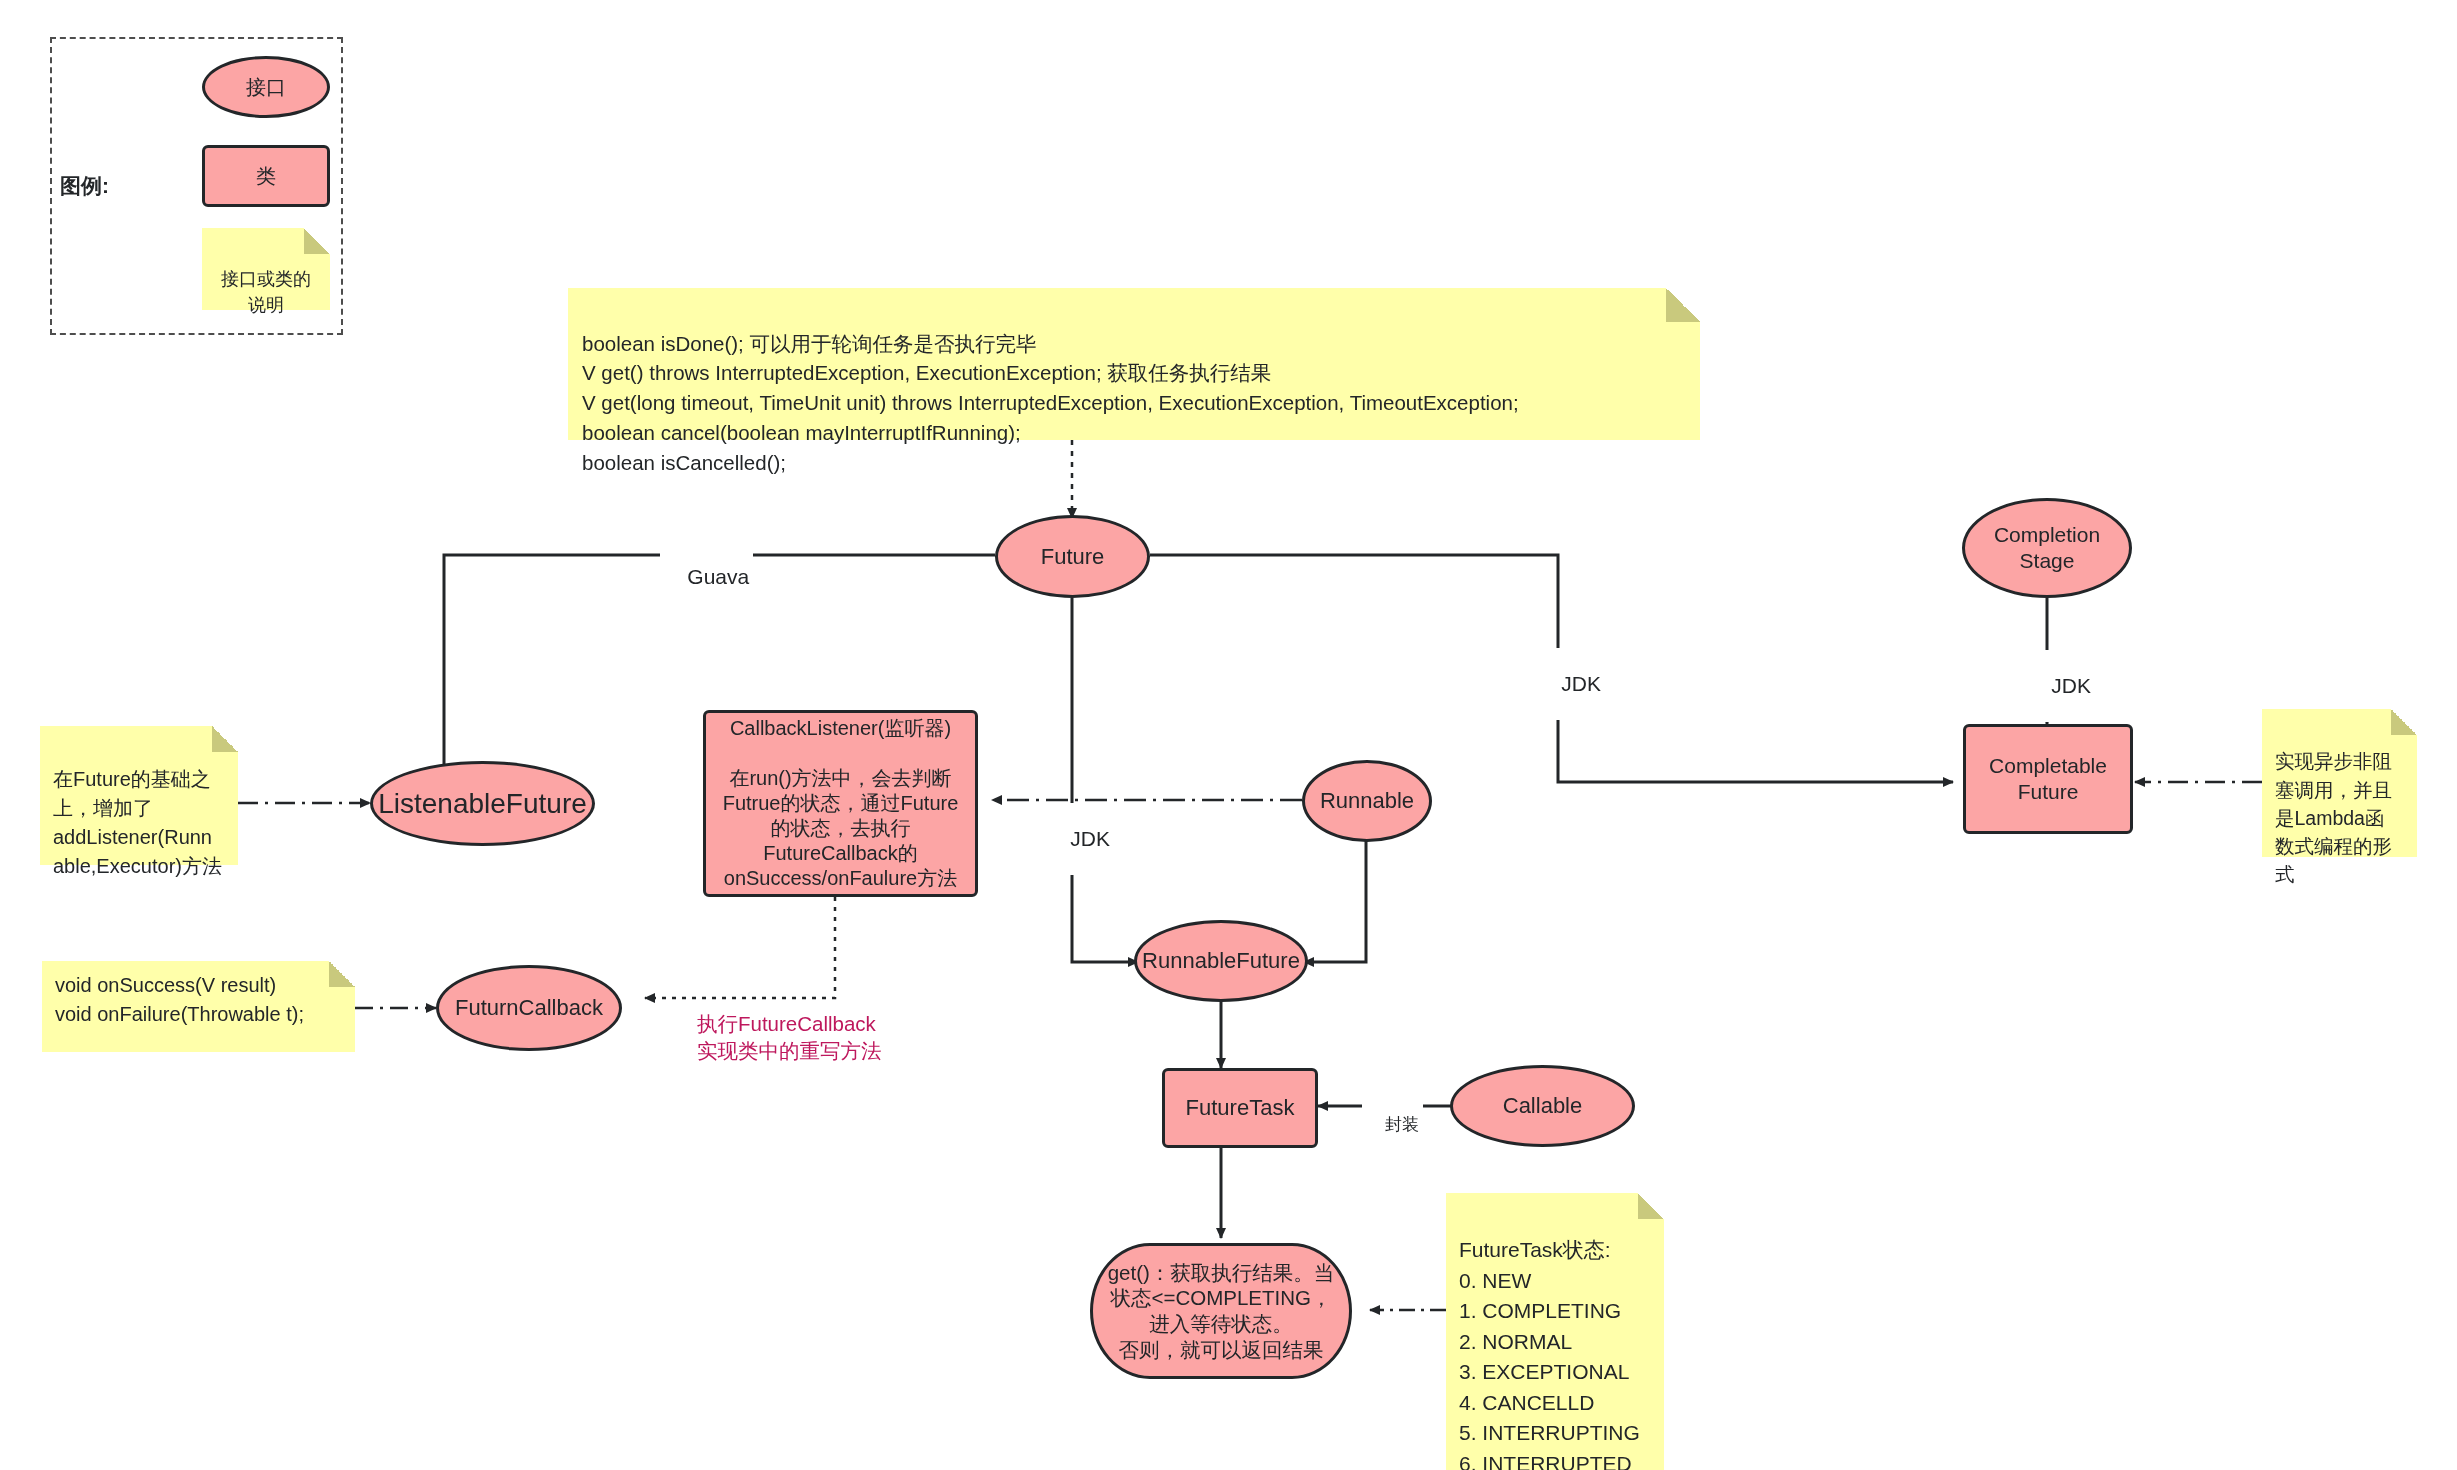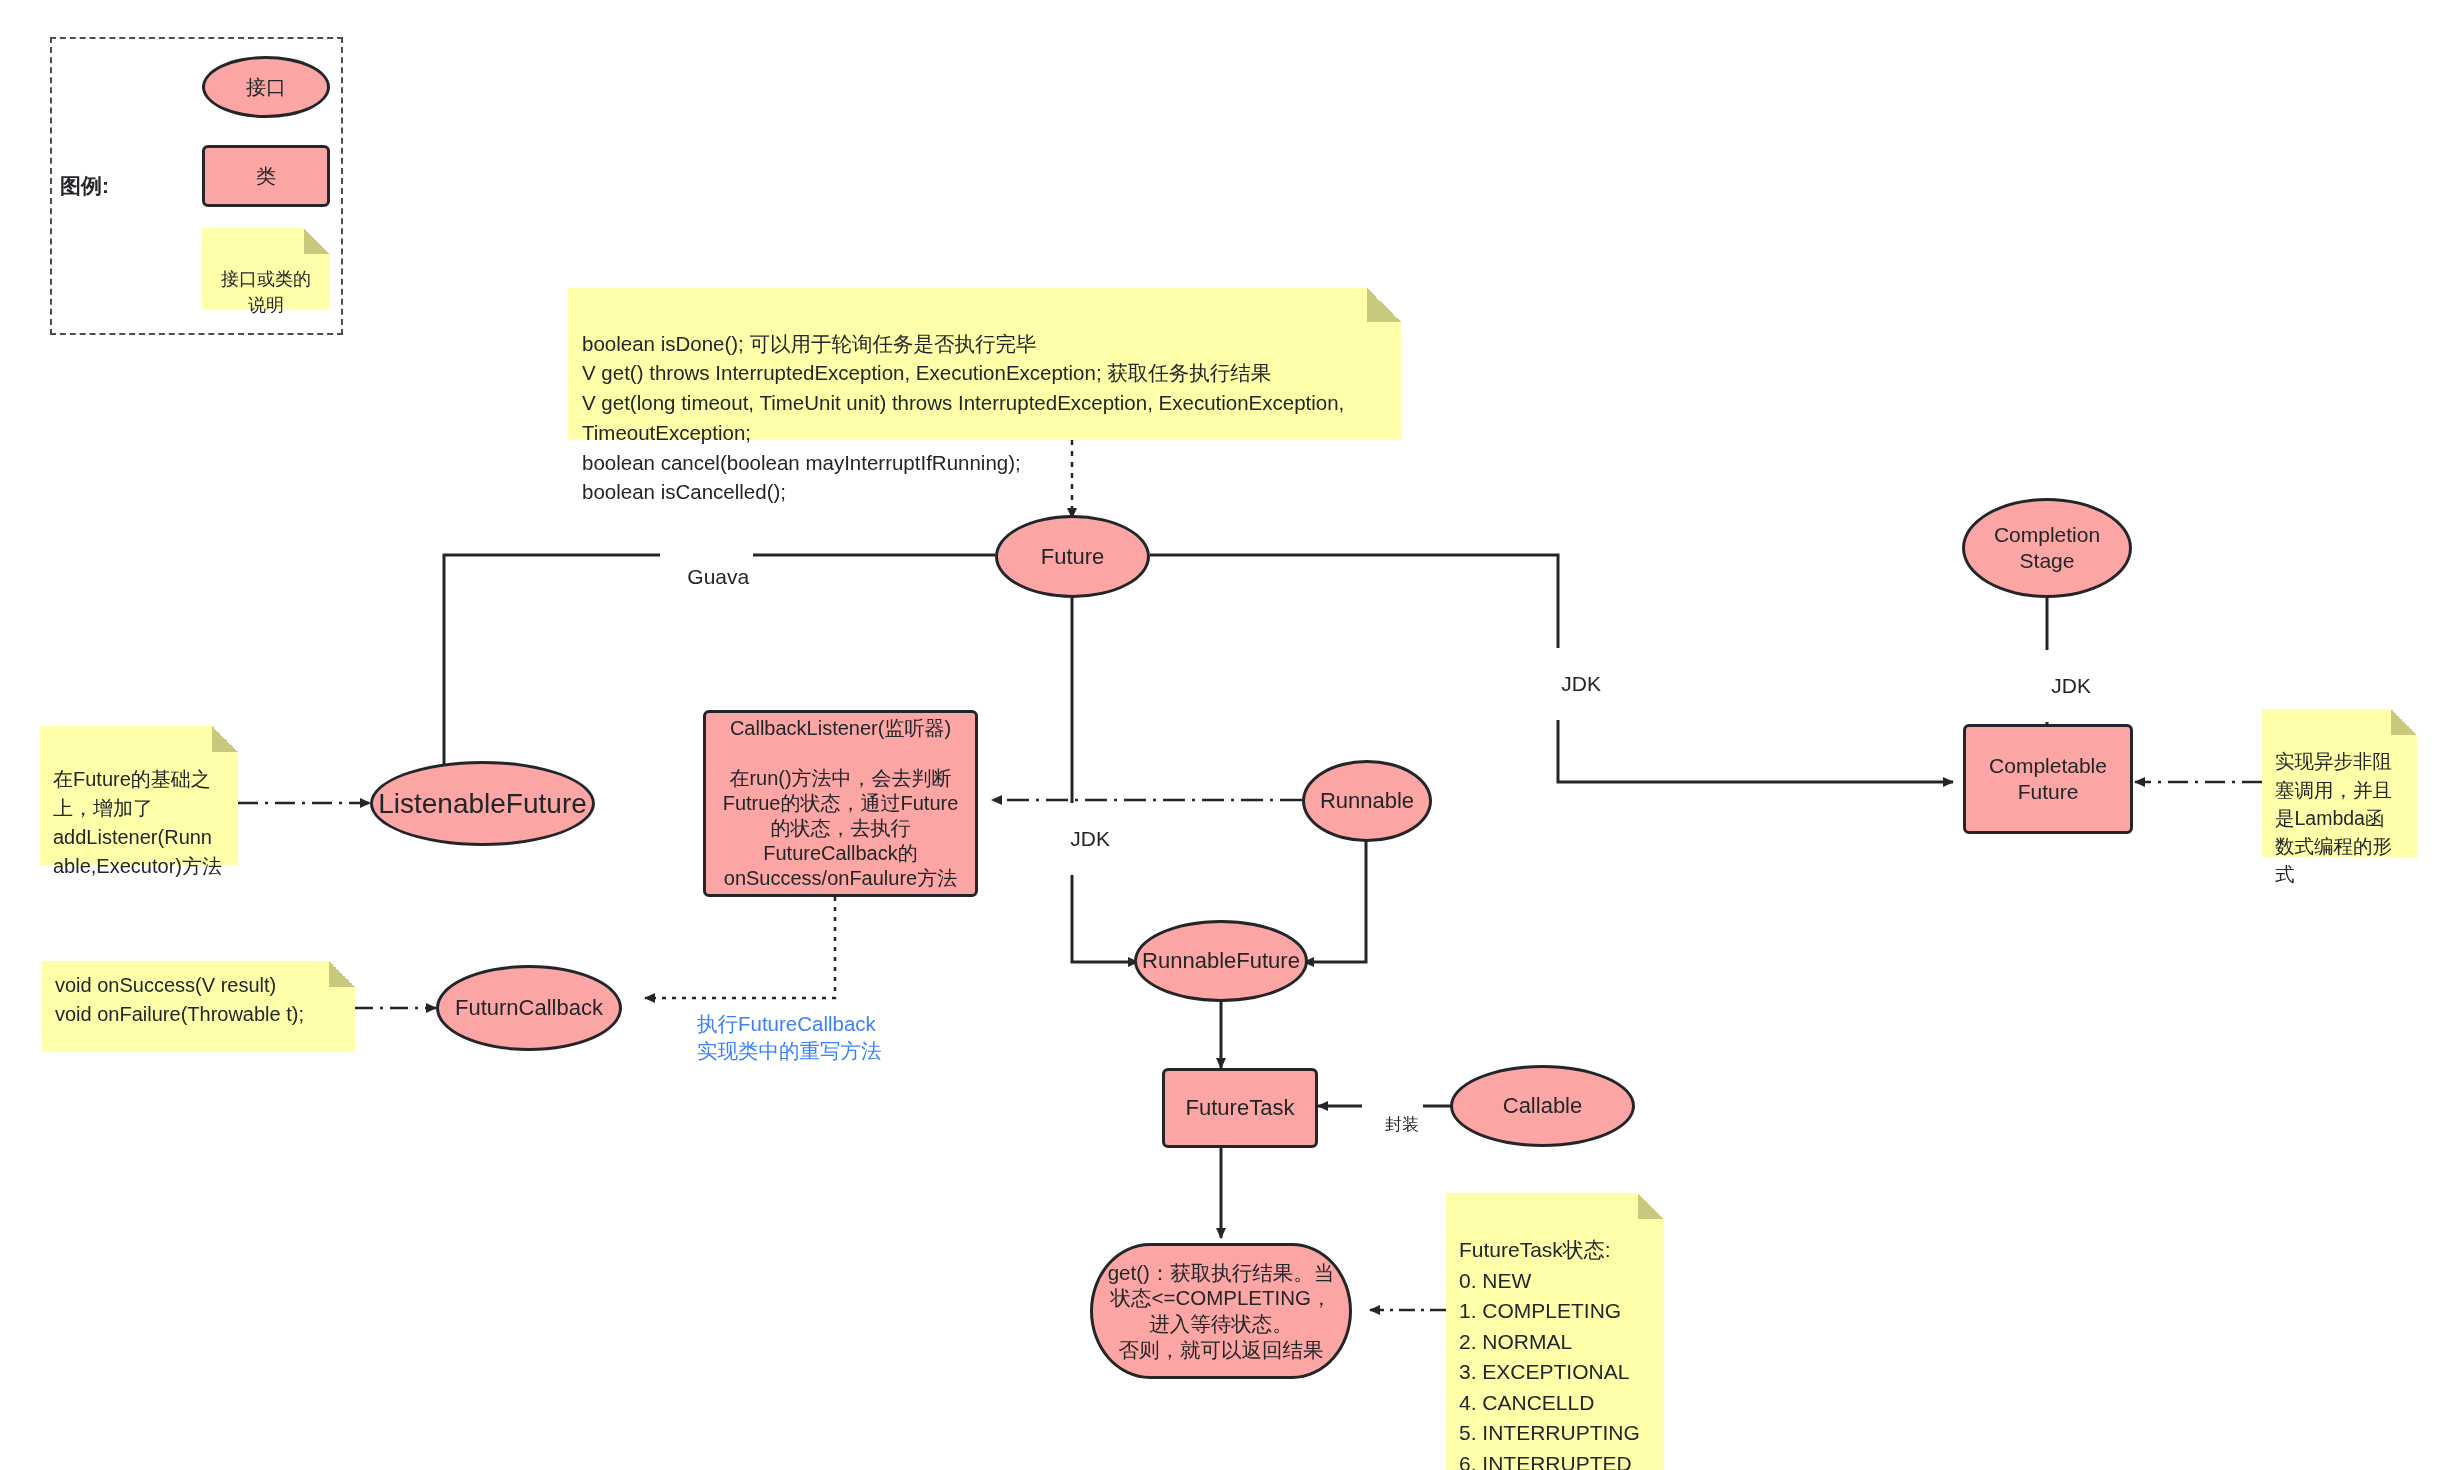--- a/index.html
+++ b/index.html
@@ -82,21 +82,21 @@
   .edge-label {
     position: absolute;
     background: #ffffff;
     color: #232629;
     padding: 0 4px;
     white-space: pre;
     text-align: center;
   }
   .plain-label {
     position: absolute;
-    color: #3b82f6;
+    color: #be185d;
     white-space: pre-line;
     line-height: 1.35;
   }
 </style>
 </head>
 <body>
 
 <div id="canvas">
 
   <svg class="edges" viewBox="0 0 2457 1470">
@@ -153,21 +153,21 @@
 
   <div class="node rect" style="left:202px; top:145px; width:128px; height:62px; font-size:20px;">
     <span>类</span>
   </div>
 
   <div class="note" style="left:202px; top:228px; width:128px; height:82px; font-size:18px; text-align:center; padding:12px 8px;">
     <span>接口或类的
 说明</span>
   </div>
 
-  <div class="note big" style="left:568px; top:288px; width:833px; height:152px; font-size:20.5px; padding:11px 14px;">
+  <div class="note big" style="left:568px; top:288px; width:1132px; height:152px; font-size:20.5px; padding:11px 14px;">
     <span>boolean isDone(); 可以用于轮询任务是否执行完毕
 V get() throws InterruptedException, ExecutionException; 获取任务执行结果
 V get(long timeout, TimeUnit unit) throws InterruptedException, ExecutionException, TimeoutException;
 boolean cancel(boolean mayInterruptIfRunning);
 boolean isCancelled();</span>
   </div>
 
   <div class="note" style="left:40px; top:726px; width:198px; height:139px; font-size:20px;">
     <span>在Future的基础之
 上，增加了

